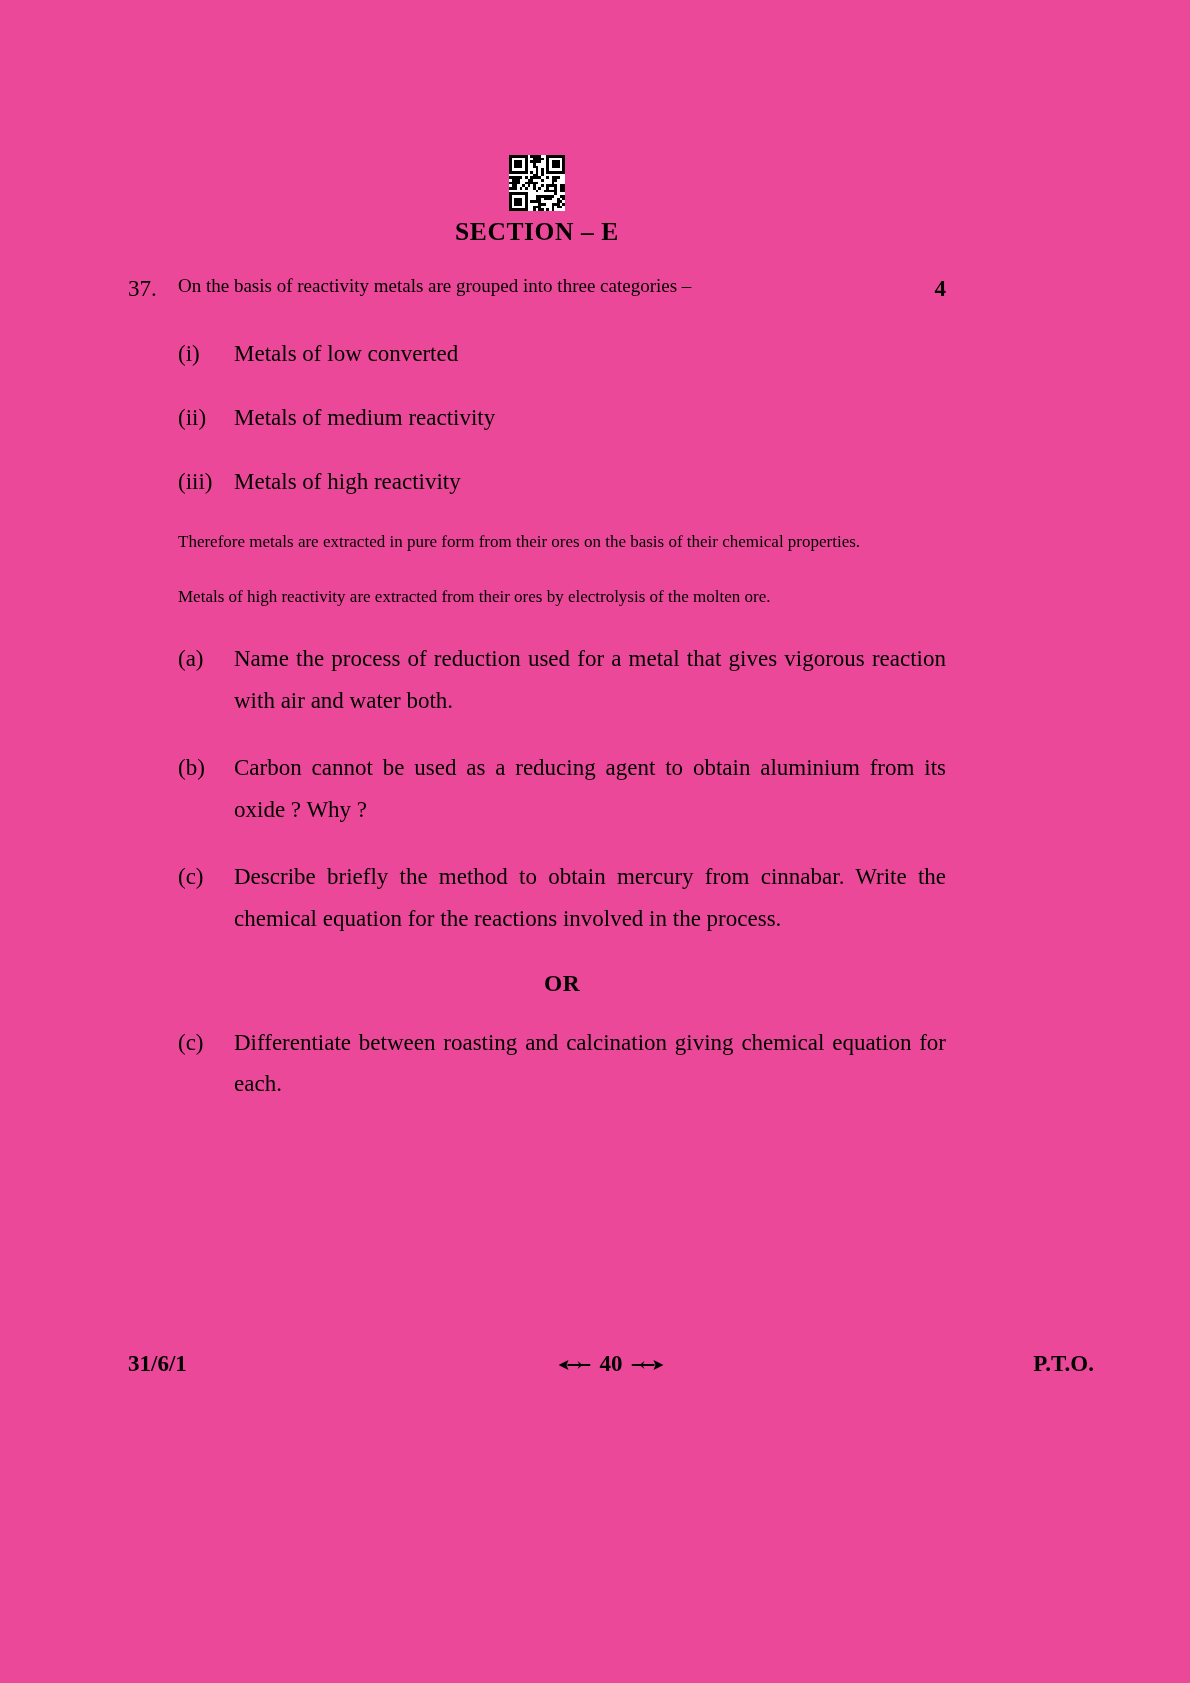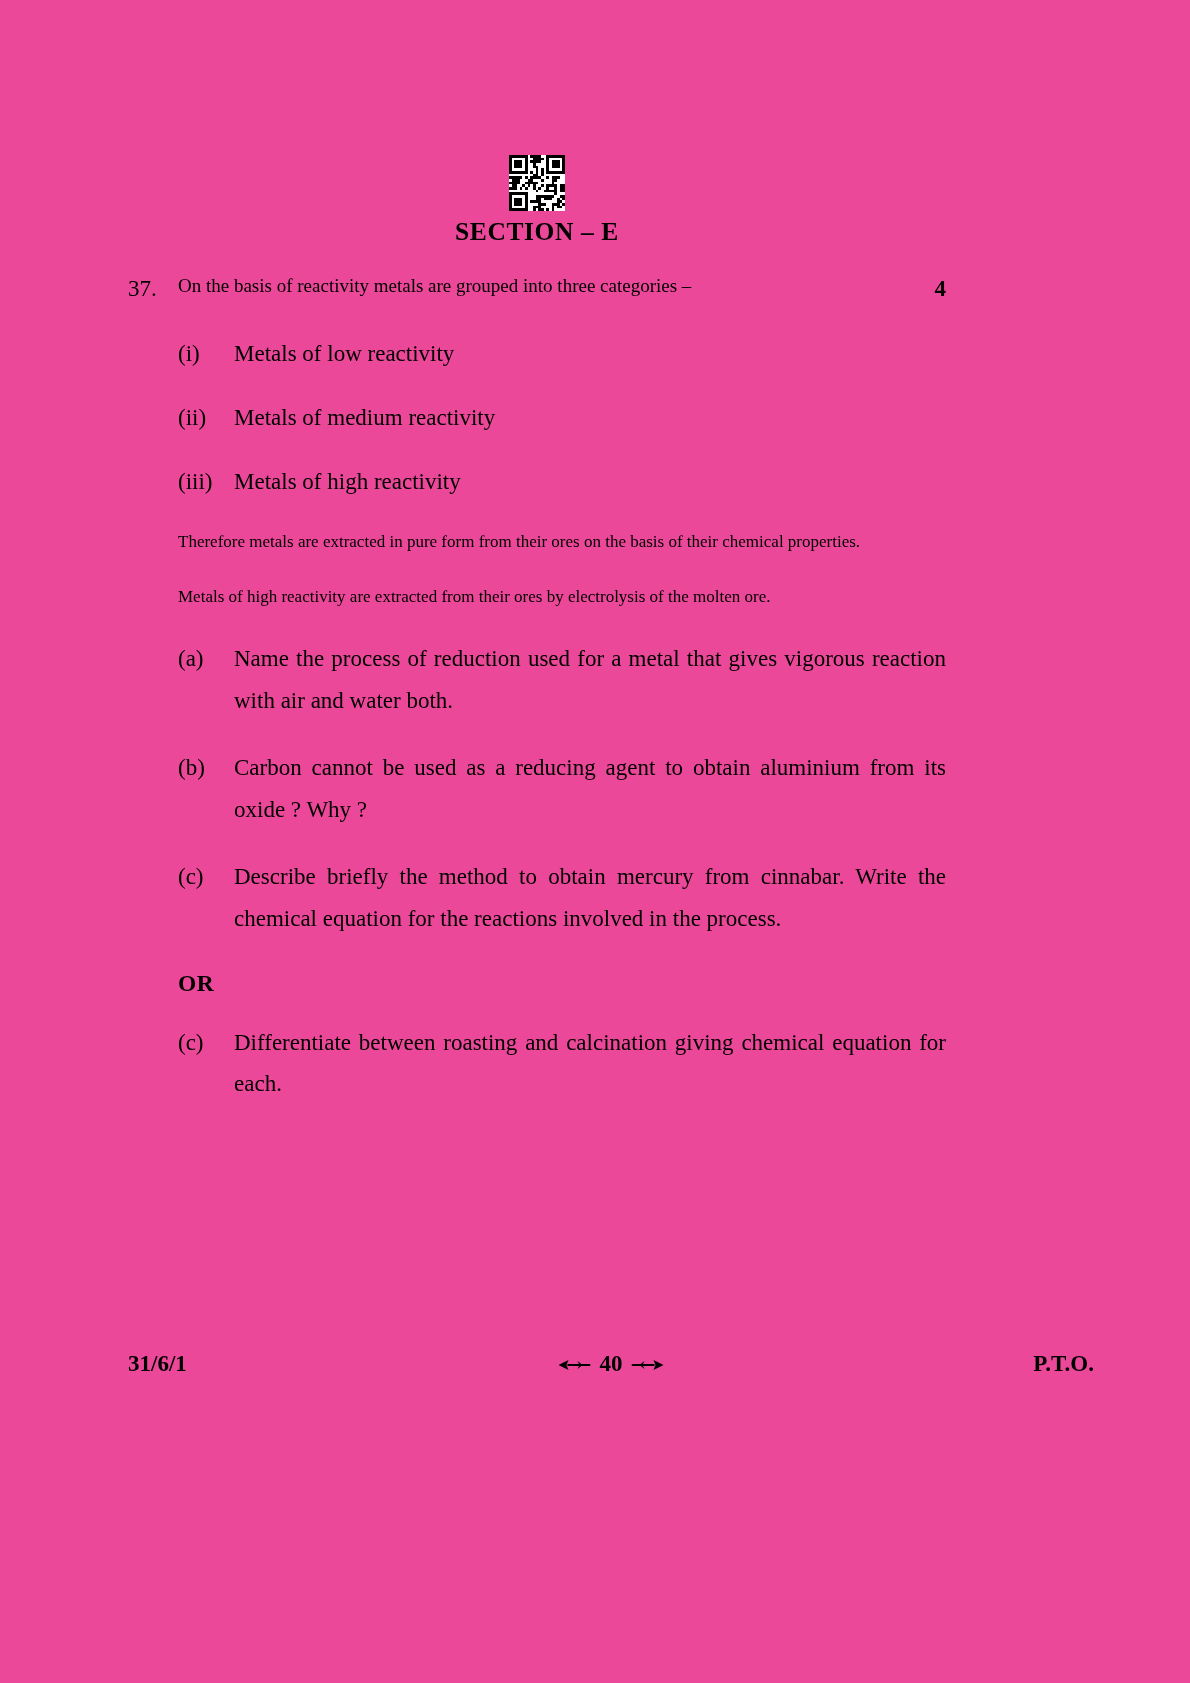--- a/index.html
+++ b/index.html
@@ -120,21 +120,21 @@
     width: 56px;
     flex: 0 0 56px;
   }
   .alpha-text {
     flex: 1 1 auto;
     text-align: justify;
     text-align-last: left;
   }
 
   .or-line {
-    text-align: left;
+    text-align: center;
     font-weight: bold;
     font-size: 23.5px;
     margin-top: 30px;
     letter-spacing: 0.4px;
   }
 
   
   .footer {
     position: absolute;
     left: 128px;
@@ -616,21 +616,21 @@
     <div class="qrow">
       <div class="qnum">37.</div>
       <div class="qtext">On the basis of reactivity metals are grouped into three categories –</div>
       <div class="marks">4</div>
     </div>
 
     <div class="sub-block">
 
       <div class="roman-item">
         <div class="roman-label">(i)</div>
-        <div class="roman-text">Metals of low reactivity</div>
+        <div class="roman-text">Metals of low converted</div>
       </div>
       <div class="roman-item">
         <div class="roman-label">(ii)</div>
         <div class="roman-text">Metals of medium reactivity</div>
       </div>
       <div class="roman-item">
         <div class="roman-label">(iii)</div>
         <div class="roman-text">Metals of high reactivity</div>
       </div>
 

